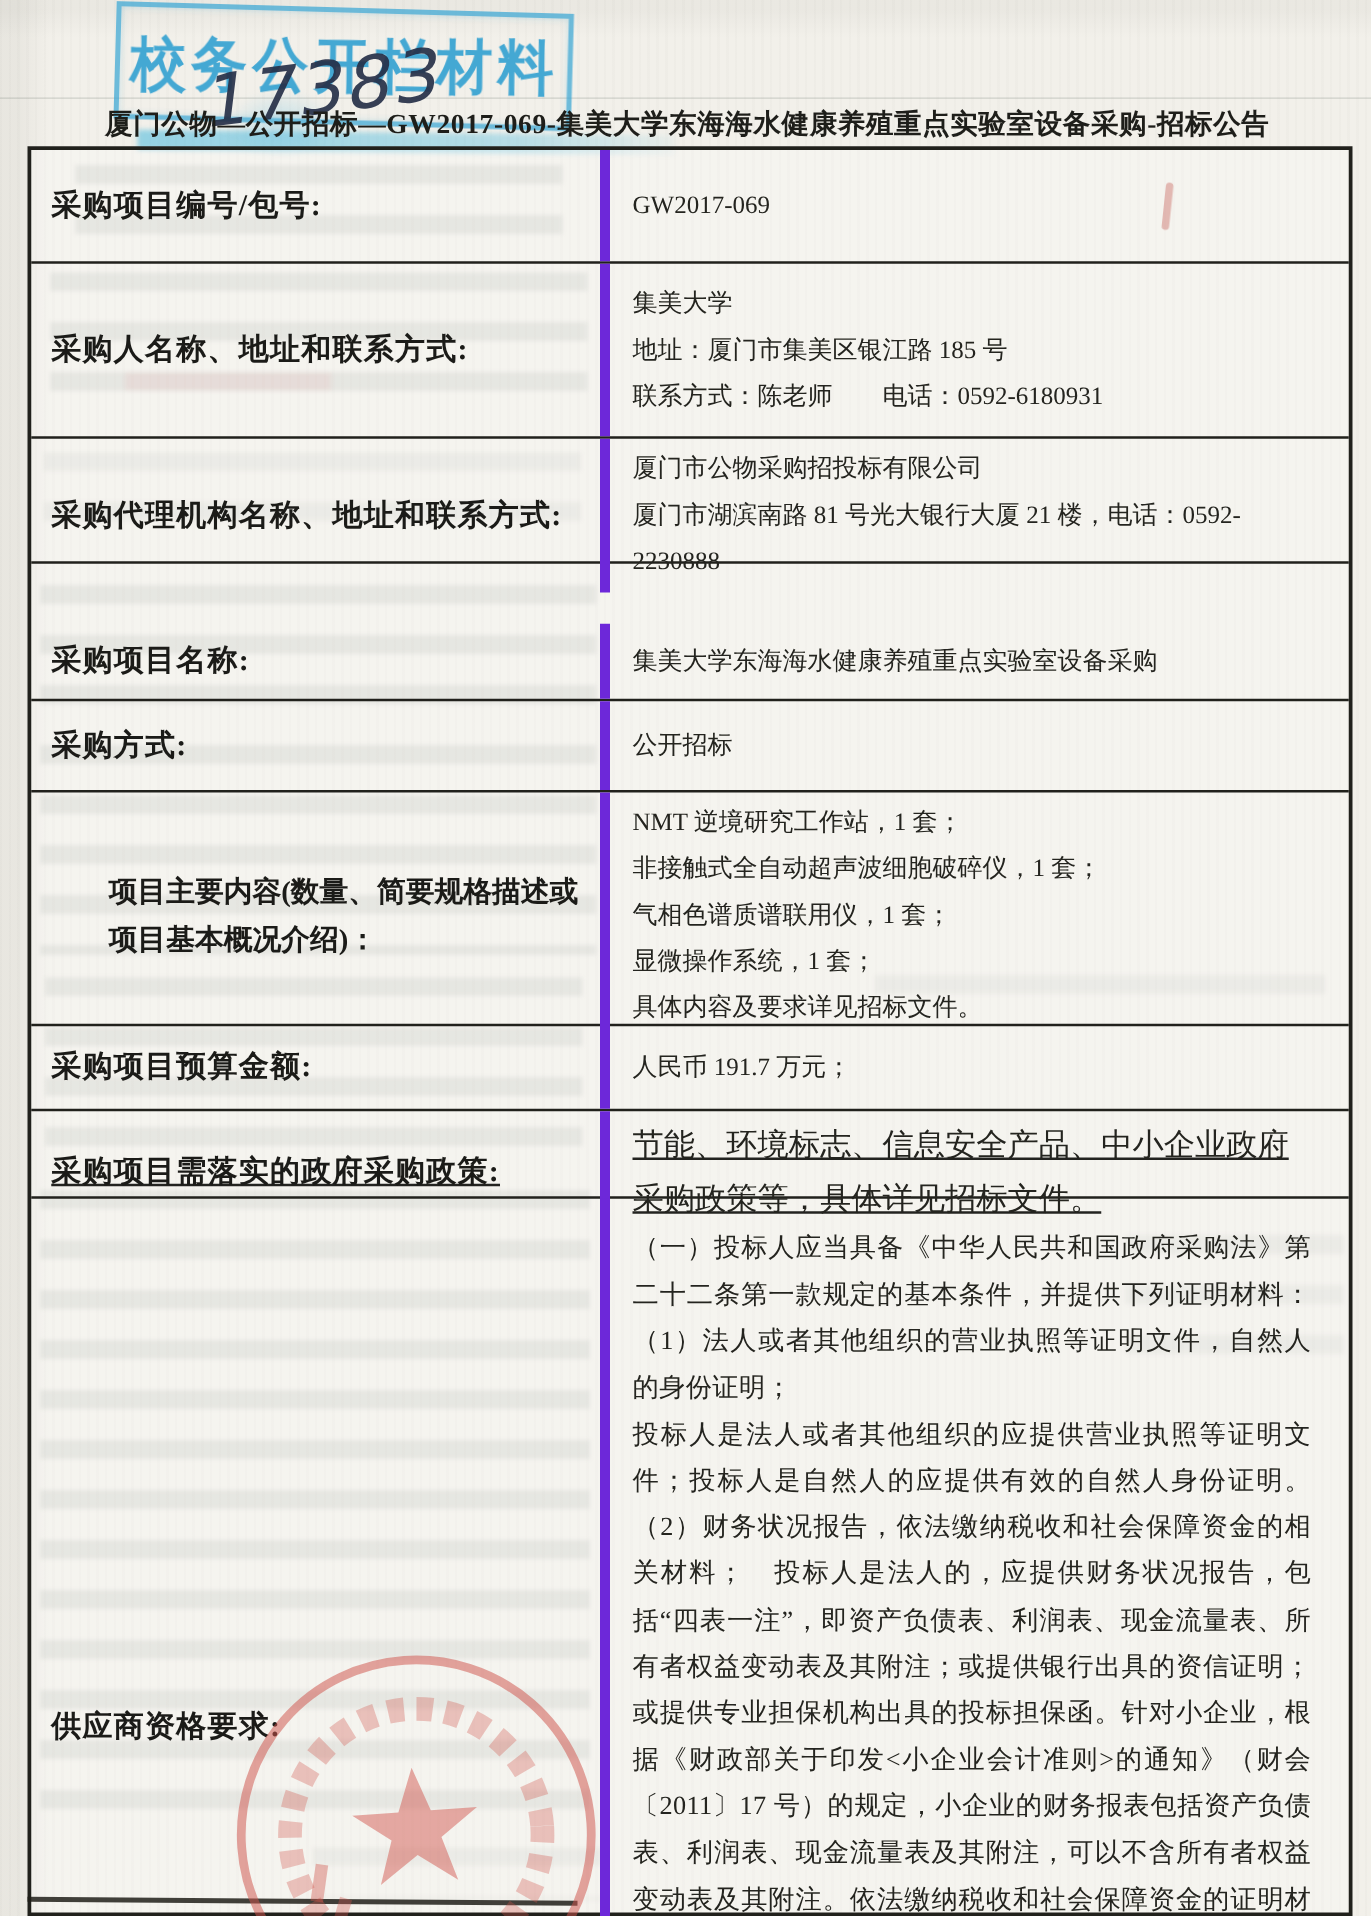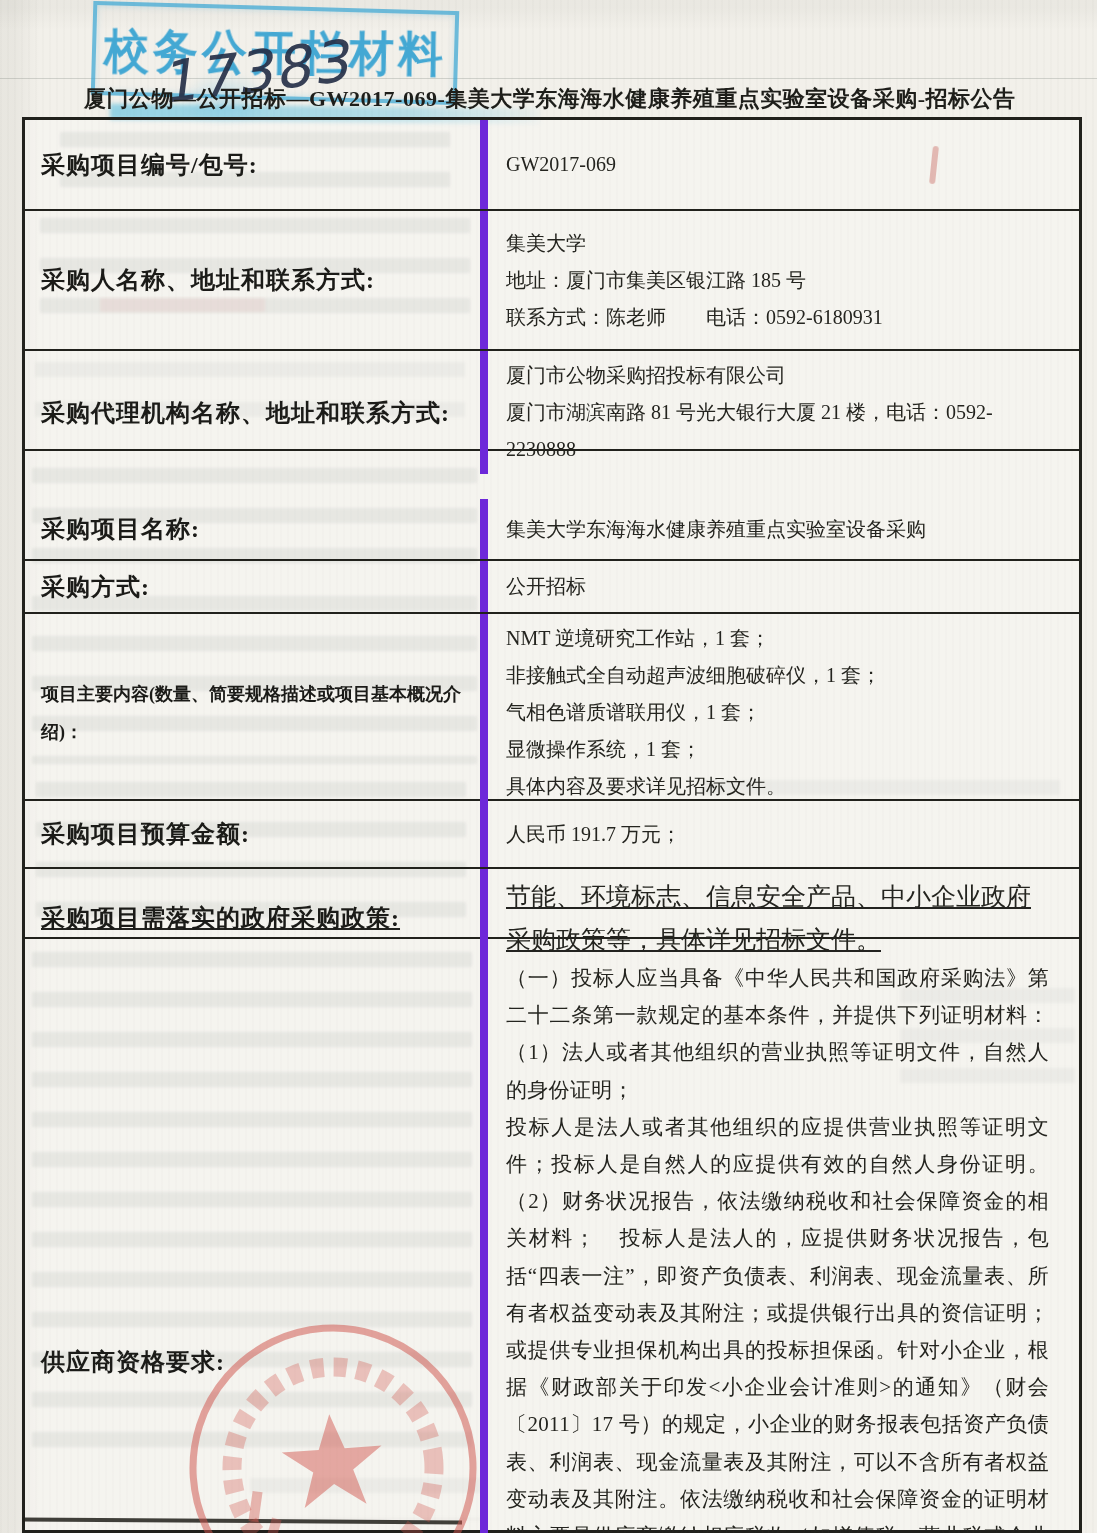--- a/index.html
+++ b/index.html
@@ -54,31 +54,31 @@
     position:absolute;left:22px;top:117px;width:1060px;height:1416px;
     border:3px solid #21211c;box-sizing:border-box;
     background:rgba(255,255,255,0.25);
   }
   .prow{display:grid;grid-template-columns:463px 1fr;border-bottom:2px solid #21211c;box-sizing:border-box;}
   .prow:last-child{border-bottom:none;}
   .prow:nth-child(1){height:91px;}
   .prow:nth-child(2){height:140px;}
   .prow:nth-child(3){height:100px;}
   .prow:nth-child(4){height:62px;margin-top:48px;}
-  .prow:nth-child(5){height:53px;}
+  .prow:nth-child(5){height:73px;}
   .prow:nth-child(6){height:187px;}
   .prow:nth-child(7){height:68px;}
   .prow:nth-child(8){height:70px;text-decoration:underline;}
   .prow:nth-child(9){height:589px;}
   .cell{display:flex;align-items:center;box-sizing:border-box;}
   .cell.lab{
     border-right:8px solid #6d28d9;padding:4px 10px 4px 16px;
     font-size:24px;font-weight:700;color:#1b1b18;line-height:38px;letter-spacing:1px;
   }
-  .prow:nth-child(6) .cell.lab{font-size:18px;letter-spacing:0;}
+  .prow:nth-child(6) .cell.lab{font-size:23px;letter-spacing:0;margin-left:46px;}
   .cell.val{
     padding:6px 30px 6px 18px;
     font-size:20px;line-height:37px;color:#24241f;
     white-space:pre-wrap;
   }
   .prow:nth-child(8) .cell.val{font-size:25px;line-height:43px;}
   .prow:nth-child(9) .cell.val{
     align-items:flex-start;padding-top:21px;font-size:21px;line-height:37.2px;
     text-align:justify;letter-spacing:0.3px;
   }

